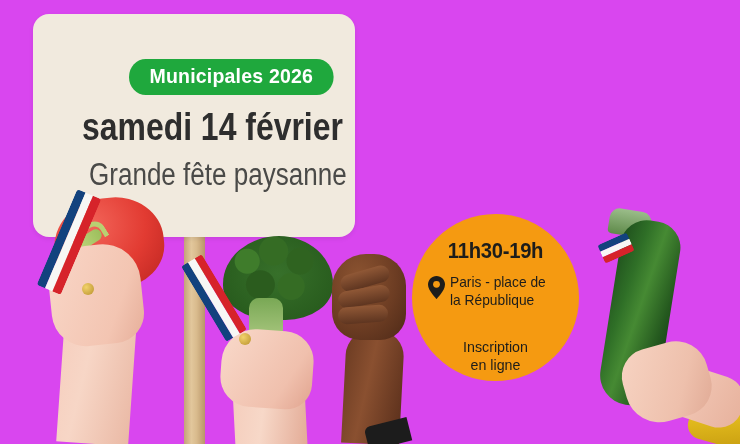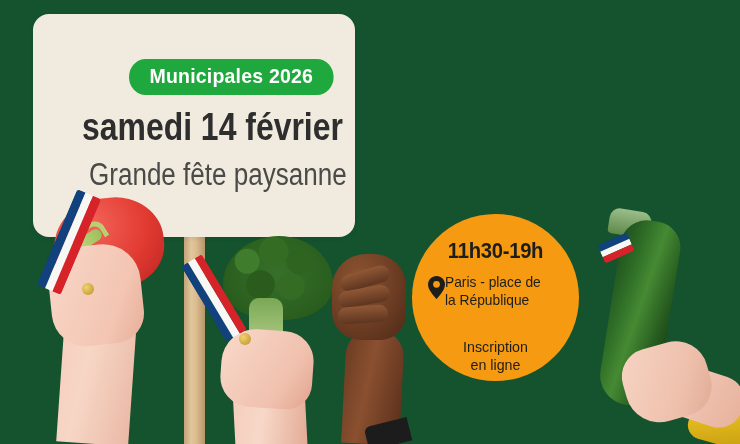--- a/index.html
+++ b/index.html
@@ -3,21 +3,21 @@
 <meta charset="utf-8">
 <style>
   html,body{margin:0;padding:0;}
   body{
     width:740px;height:444px;overflow:hidden;
     font-family:"Liberation Sans",sans-serif;
     background:#c9ecc4;
   }
   #poster{
     position:relative;width:740px;height:444px;overflow:hidden;
-    background:#14532d;
+    background:#d946ef;
   }
 
   
   .sign-post{
     position:absolute;left:184px;top:225px;width:21px;height:219px;
     background:linear-gradient(90deg,#c4a279 0%,#e2c79c 35%,#d9bb8d 60%,#b9956a 100%);
     z-index:2;
   }
   .sign-board{
     position:absolute;left:33px;top:14px;width:322px;height:223px;
@@ -61,21 +61,21 @@
     position:absolute;left:412px;top:214px;width:167px;height:167px;
     border-radius:50%;background:#f59a11;z-index:4;
   }
   .circle-time{
     position:absolute;left:0;top:24px;width:167px;text-align:center;
     color:#1d1d1b;font-size:22px;font-weight:700;letter-spacing:-.3px;
     transform:scaleX(.92);transform-origin:center center;
   }
   .circle-loc{
     position:absolute;left:16px;top:60px;width:140px;
-    display:flex;align-items:flex-start;
+    display:flex;align-items:flex-start;gap:5px;
   }
   .pin-icon{flex:0 0 auto;margin-top:2px;}
   .circle-loc-text{
     color:#1d1d1b;font-size:14.5px;line-height:1.22;
     transform:scaleX(.95);transform-origin:left center;
   }
   .circle-sub{
     position:absolute;left:0;top:124px;width:167px;text-align:center;
     color:#1d1d1b;font-size:15px;line-height:1.22;
     transform:scaleX(.95);transform-origin:center center;

